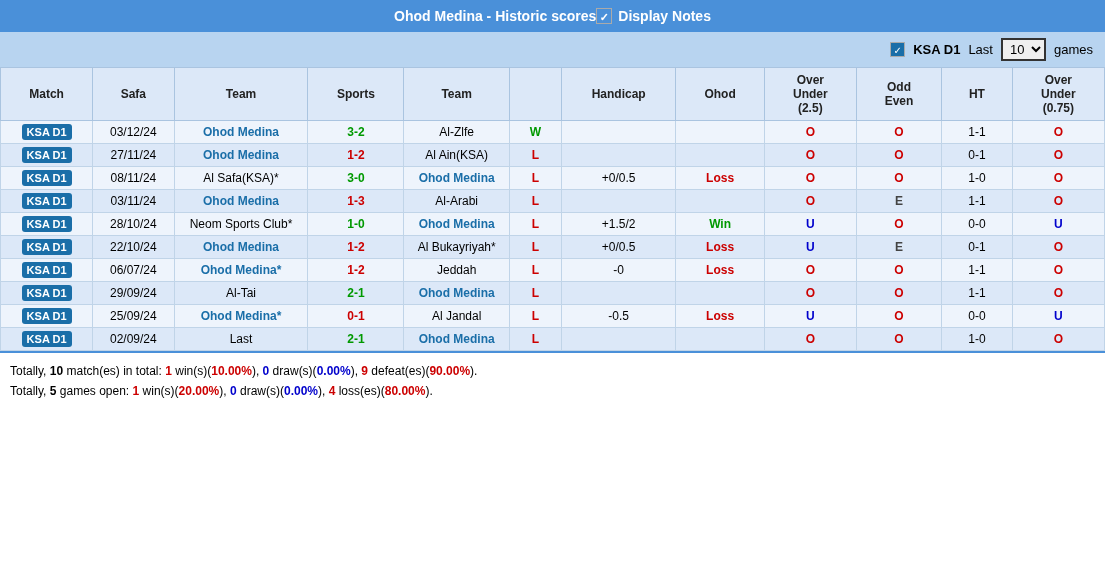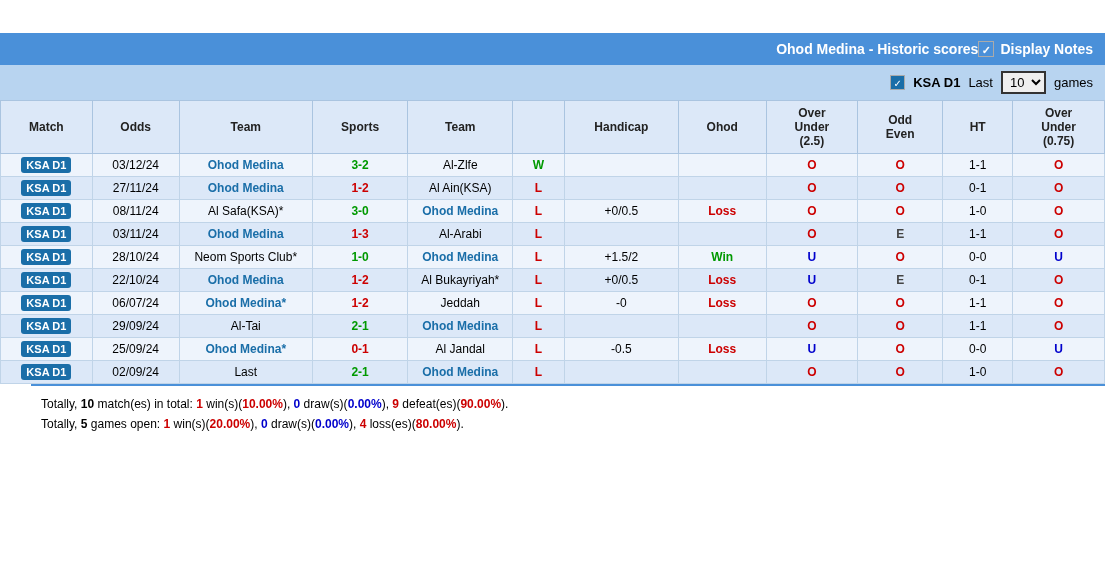--- a/index.html
+++ b/index.html
@@ -3,25 +3,24 @@
   <meta charset="utf-8">
   <style>
     * { box-sizing: border-box; margin: 0; padding: 0; }
     body { font-family: Arial, sans-serif; font-size: 12px; background: #fff; width: 1105px; }
 
     .header {
       background: #4a90d9;
       color: white;
       padding: 8px 12px;
       display: flex;
-      justify-content: flex-end;
+      justify-content: center;
       align-items: center;
       font-size: 14px;
       font-weight: bold;
-      margin-top: 33px;
     }
     .header-right {
       display: flex;
       align-items: center;
       gap: 6px;
     }
 
     .controls {
       background: #b8d4f0;
       padding: 6px 12px;
@@ -80,21 +79,20 @@
       font-size: 11px;
       font-weight: bold;
       white-space: nowrap;
     }
 
     .summary {
       padding: 8px 10px;
       font-size: 12px;
       line-height: 1.7;
       border-top: 2px solid #4a90d9;
-      margin-left: 31px;
     }
 
     .checkmark {
       display: inline-block;
       width: 16px;
       height: 16px;
       background: #4a90d9;
       border: 1px solid #aaa;
       color: white;
       text-align: center;
@@ -134,21 +132,21 @@
     <option>15</option>
     <option>20</option>
   </select>
   <span style="font-size:13px;">games</span>
 </div>
 
 <table>
   <thead>
     <tr>
       <th>Match</th>
-      <th>Odds</th>
+      <th>Safa</th>
       <th>Team</th>
       <th>Sports</th>
       <th>Team</th>
       <th></th>
       <th>Handicap</th>
       <th>Ohod</th>
       <th>Over<br>Under<br>(2.5)</th>
       <th>Odd<br>Even</th>
       <th>HT</th>
       <th>Over<br>Under<br>(0.75)</th>

